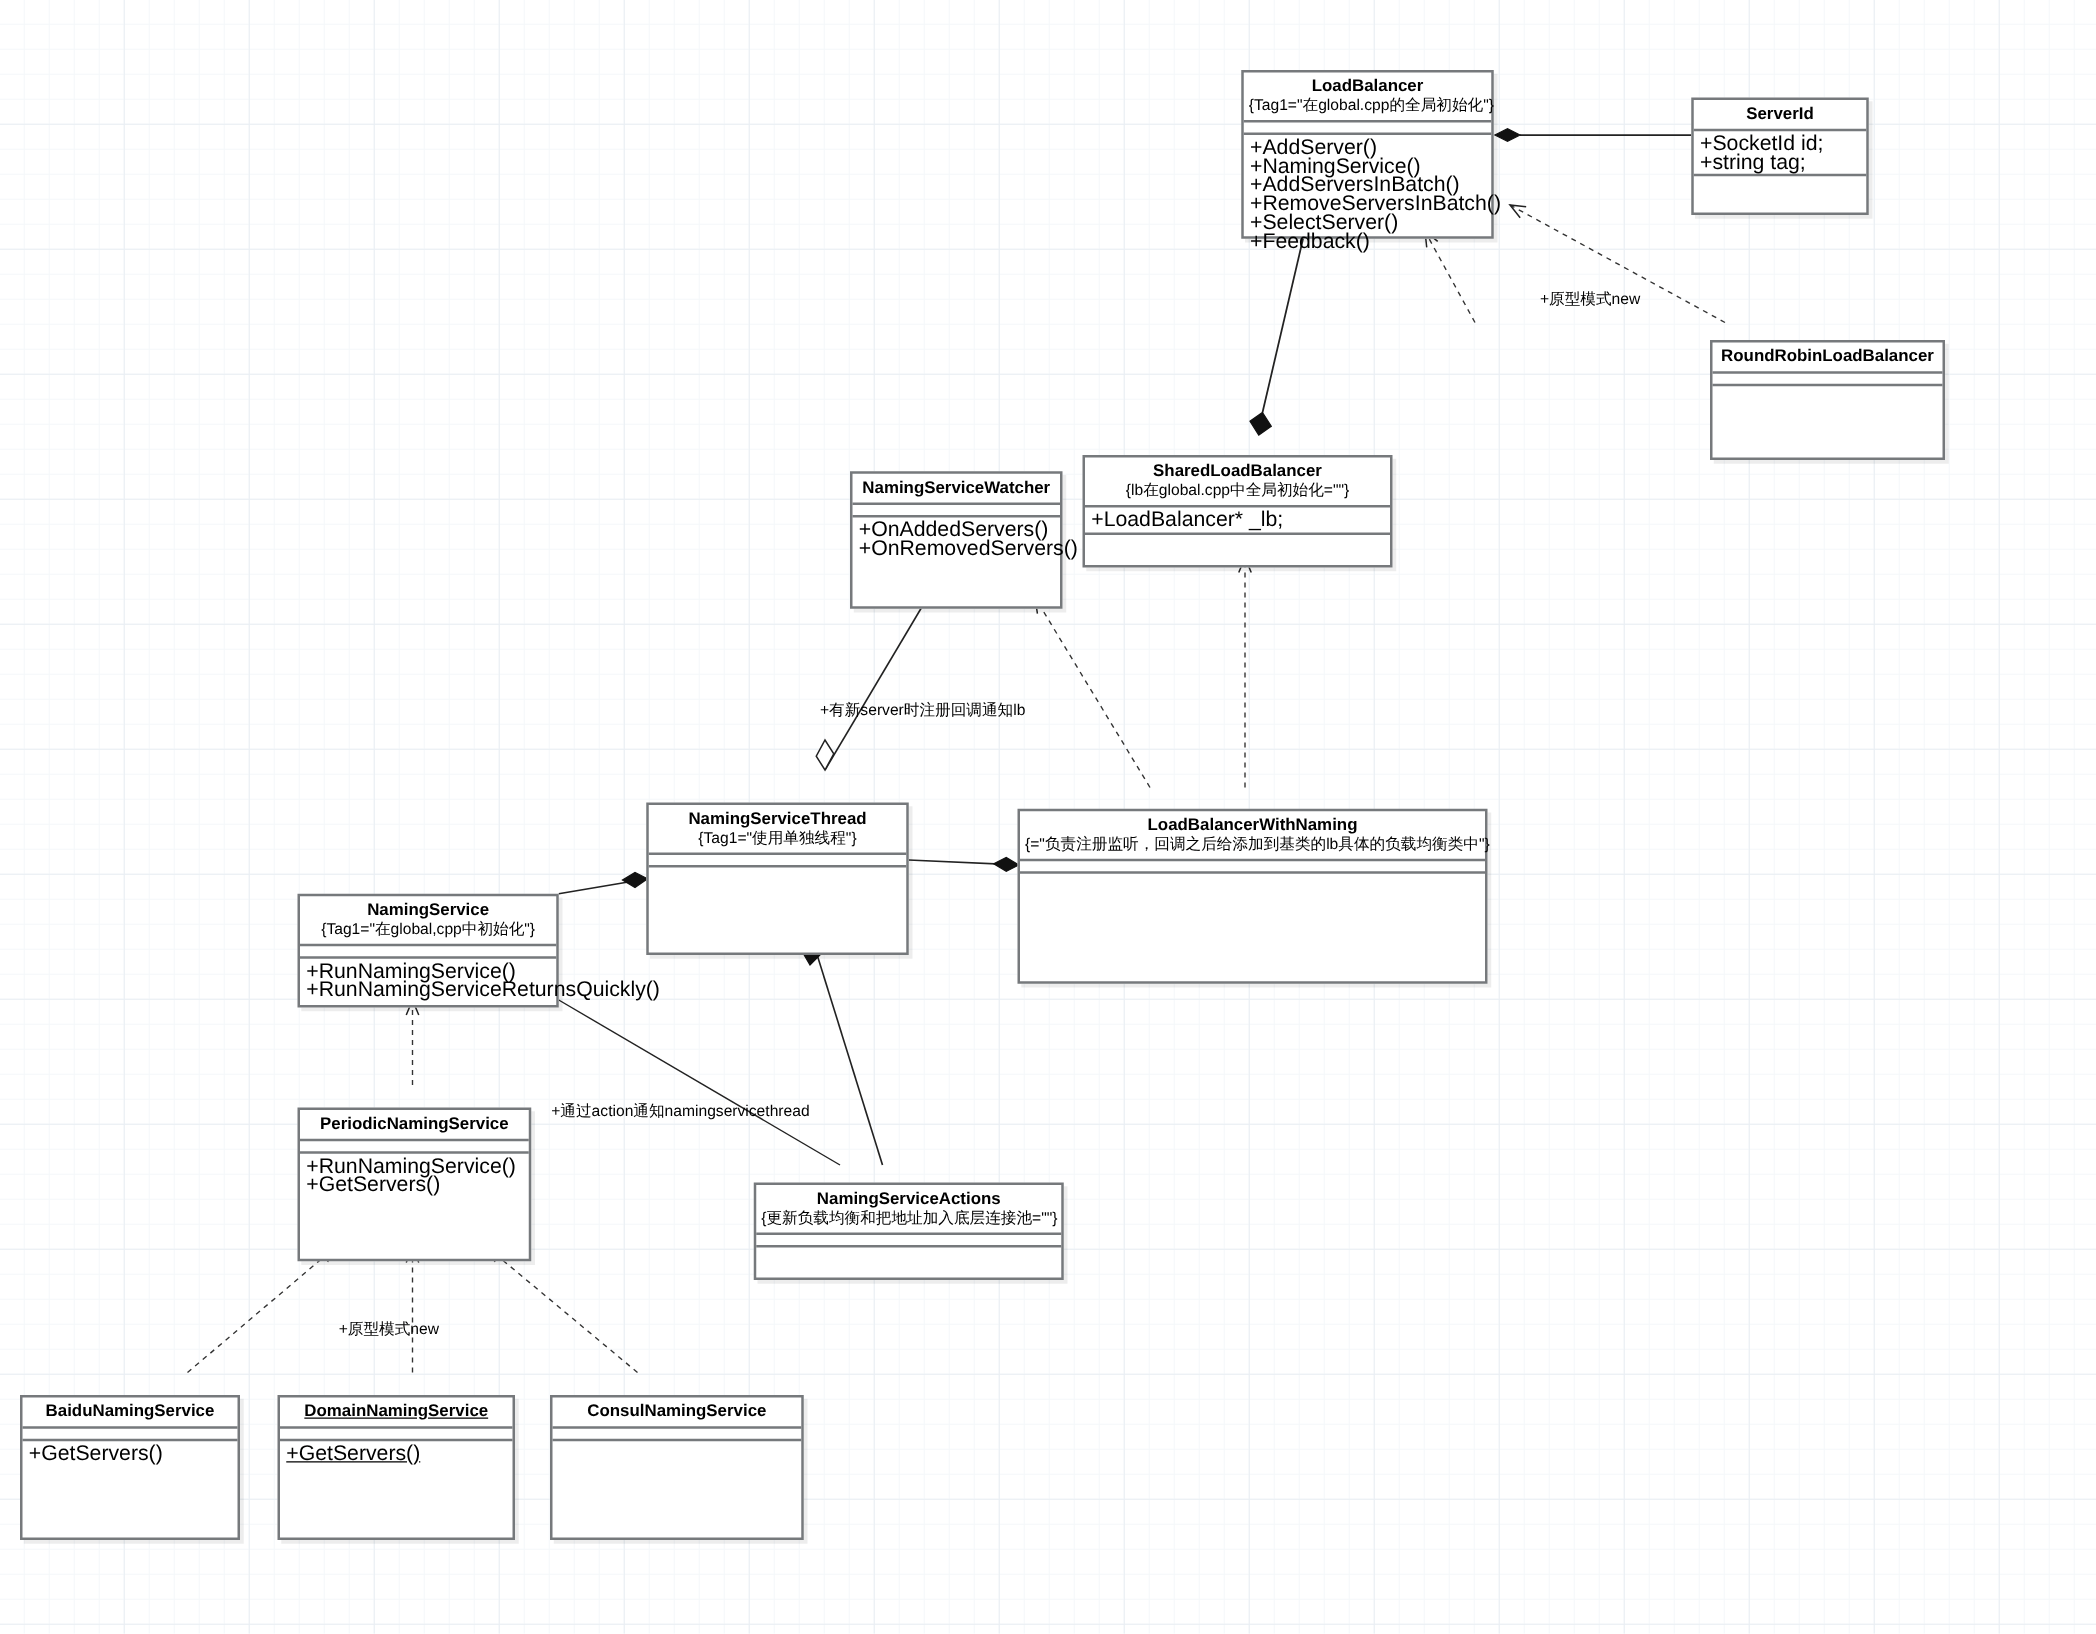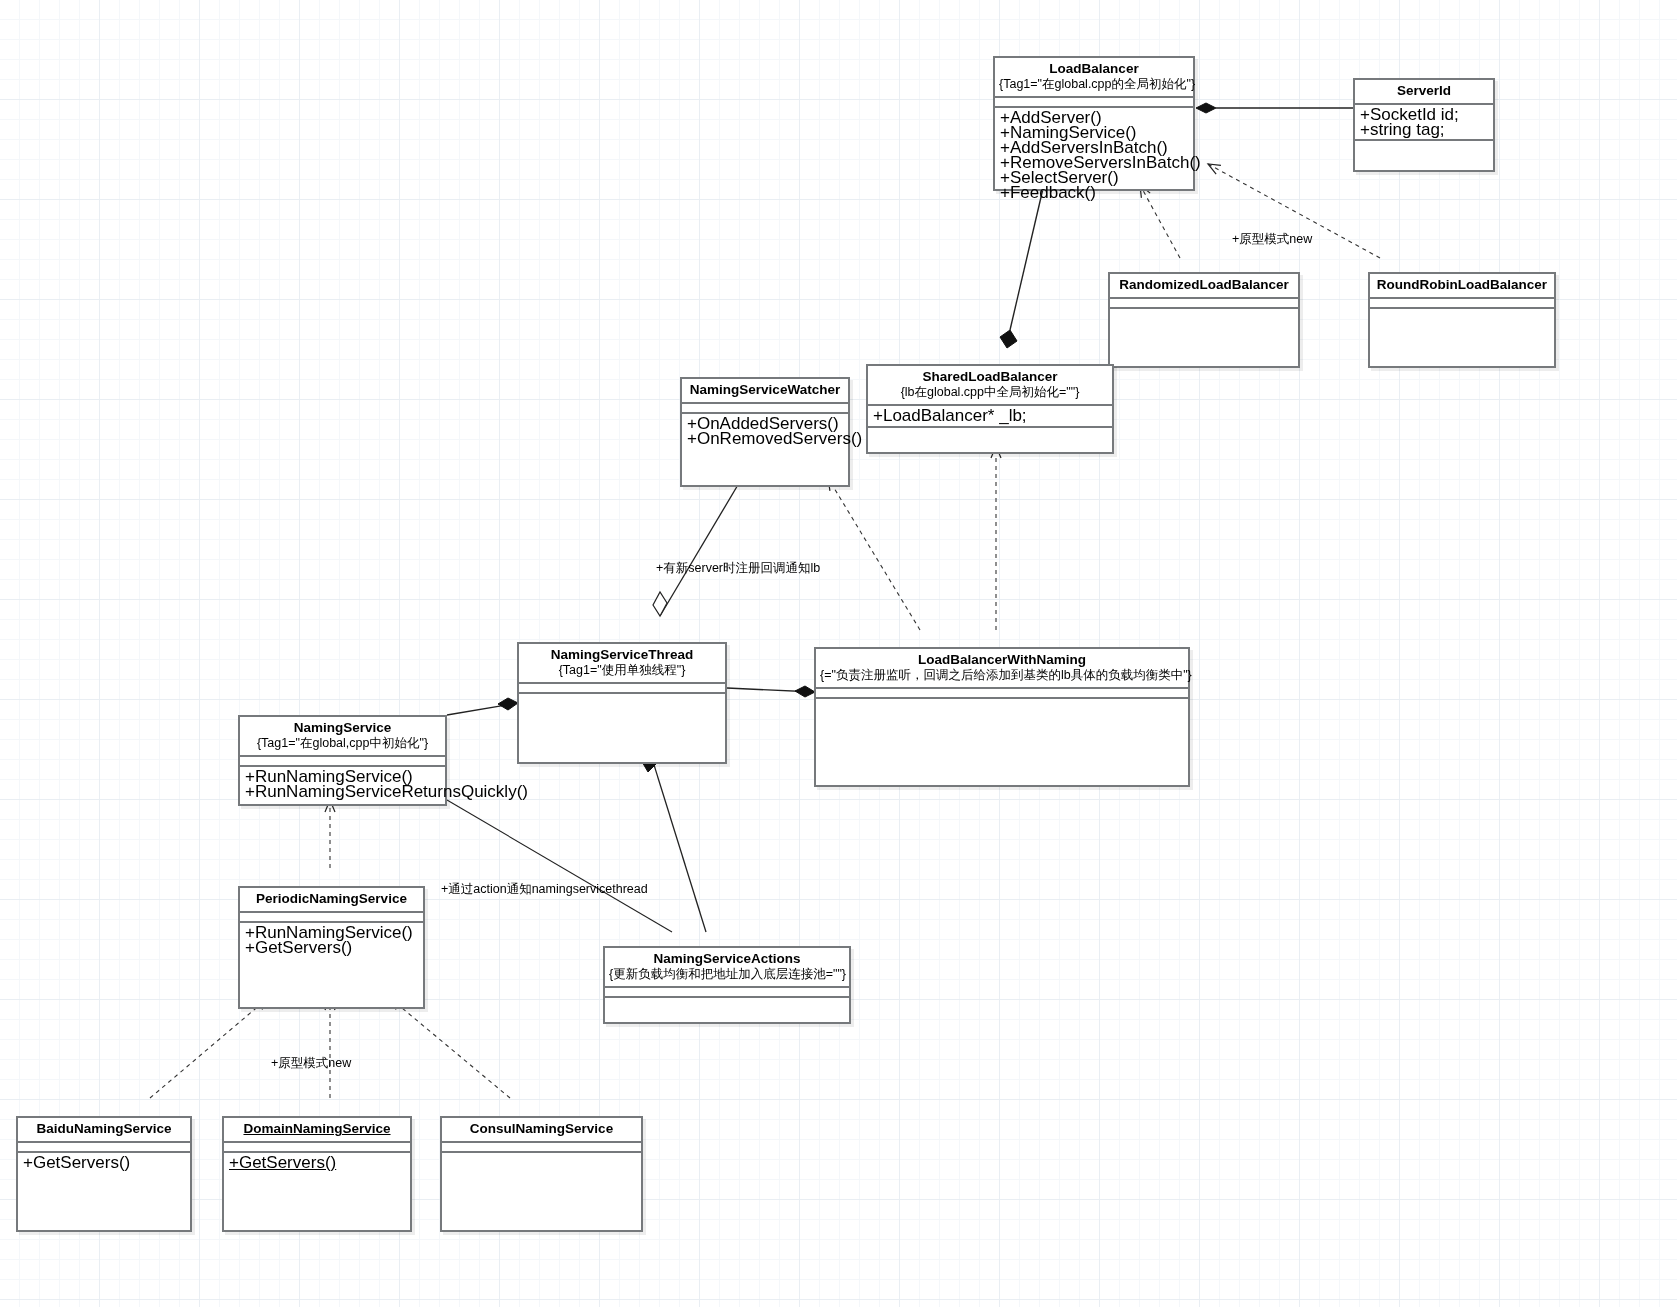--- a/index.html
+++ b/index.html
@@ -148,27 +148,20 @@
     <div class="hdr">
       <div class="nm">ServerId</div>
     </div>
     <div class="attrs" style="height:36px;">
       <div class="mem">+SocketId id;</div>
       <div class="mem">+string tag;</div>
     </div>
     <div class="ops" style="height:32px;"></div>
   </div>
 
-  <div class="cls" style="left:1108px;top:256px;width:192px;height:96px;">
-    <div class="hdr">
-      <div class="nm">RandomizedLoadBalancer</div>
-    </div>
-    <div class="attrs" style="height:9px;"></div>
-    <div class="ops" style="height:40px;"></div>
-  </div>
 
   <div class="cls" style="left:1368px;top:256px;width:188px;height:96px;">
     <div class="hdr">
       <div class="nm">RoundRobinLoadBalancer</div>
     </div>
     <div class="attrs" style="height:9px;"></div>
     <div class="ops" style="height:40px;"></div>
   </div>
 
   <div class="cls" style="left:680px;top:361px;width:170px;height:110px;">

